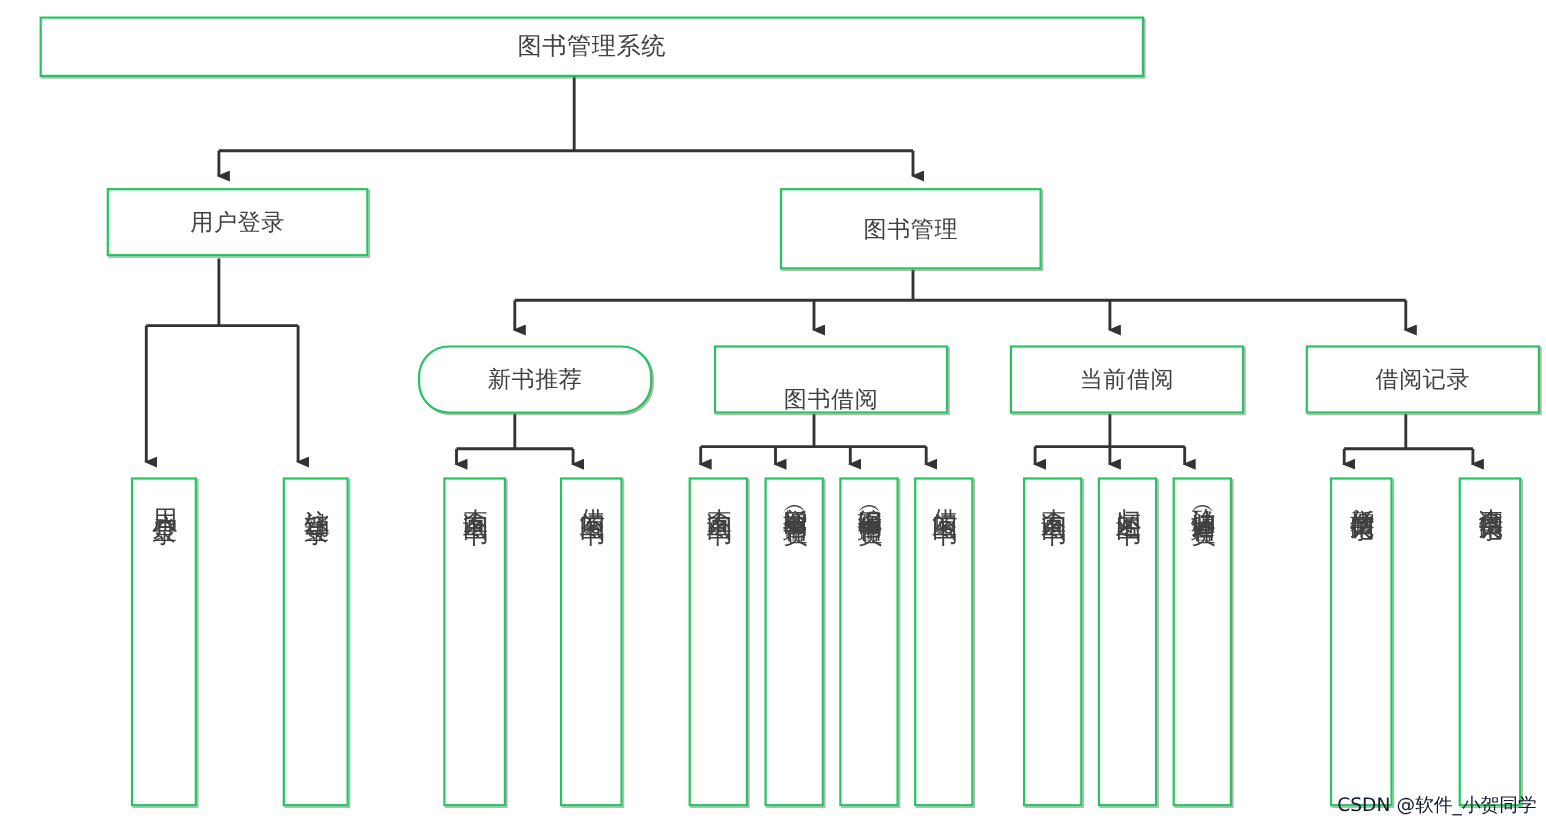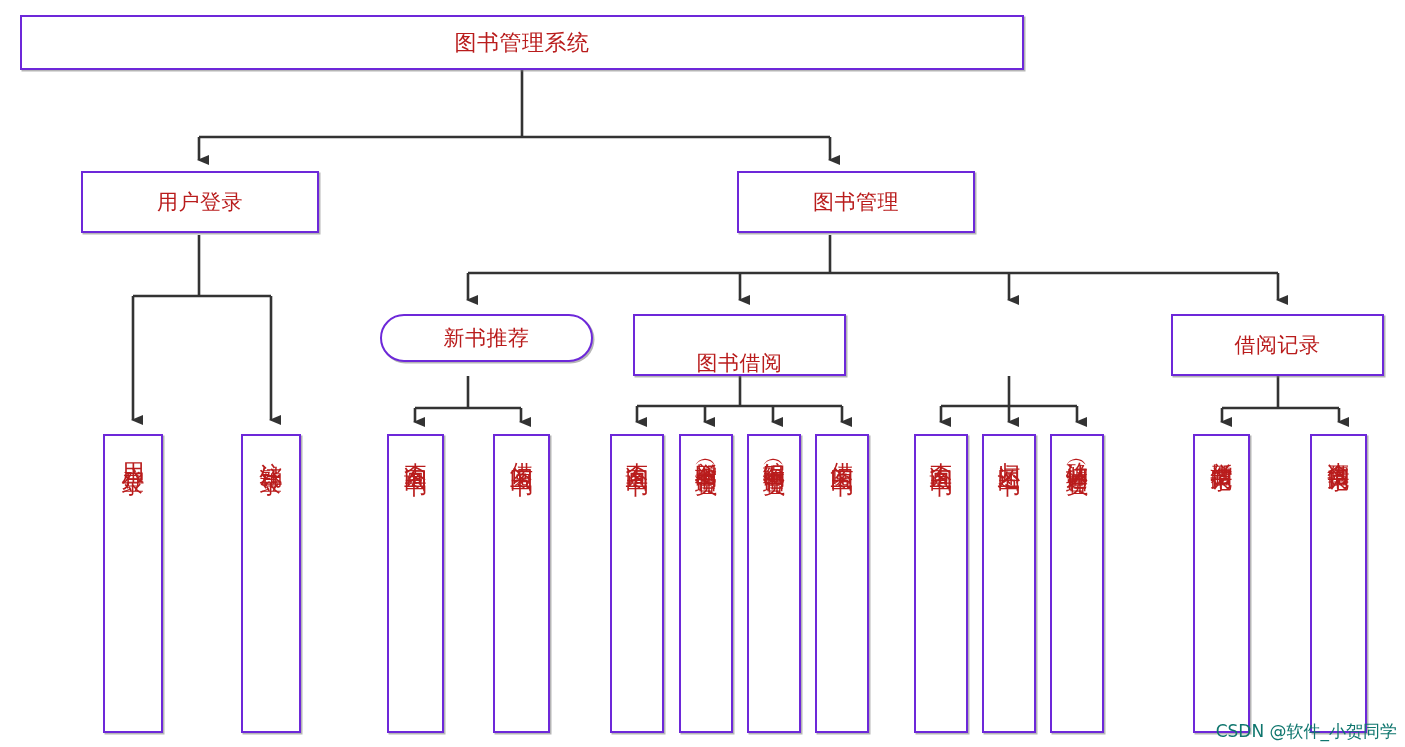--- a/index.html
+++ b/index.html
@@ -15,26 +15,27 @@
   svg.lines{
     position:absolute;
     left:0;top:0;
     width:1405px;height:747px;
     pointer-events:none;
   }
   .node{
     position:absolute;
     box-sizing:border-box;
     background:#ffffff;
-    border:2px solid #6d28d9;
+    border:2px solid #22c55e;
     box-shadow:1.5px 1.5px 0 0 rgba(120,120,120,0.55);
     display:flex;
     align-items:center;
     justify-content:center;
-    color:#b91c1c;
+    color:#404040;
+    margin-left:16px;
   }
   .node .label{
     display:block;
     text-align:center;
     line-height:1.06;
     white-space:nowrap;
   }
   
   .node.horiz .label{
     font-size:21px;
@@ -57,21 +58,21 @@
   }
   .node.vert.compact .label{
     font-size:22px;
     letter-spacing:2px;
   }
   .watermark{
     position:absolute;
     right:8px;
     bottom:4px;
     font-size:17px;
-    color:#0f766e;
+    color:#0f172a;
     white-space:nowrap;
     user-select:none;
   }
 </style>
 </head>
 <body>
 
 <div id="canvas">
 
   <svg class="lines" viewBox="0 0 1405 747">
@@ -125,32 +126,35 @@
   </svg>
 
   <div class="node horiz root" style="left:20px;top:15px;width:1004px;height:55px;">
     <span class="label">图书管理系统</span>
   </div>
 
   <div class="node horiz" style="left:81px;top:171px;width:238px;height:62px;">
     <span class="label">用户登录</span>
   </div>
 
-  <div class="node horiz" style="left:737px;top:171px;width:238px;height:62px;">
+  <div class="node horiz" style="left:693px;top:171px;width:238px;height:74px;">
     <span class="label">图书管理</span>
   </div>
 
-  <div class="node horiz" style="left:380px;top:314px;width:213px;height:48px;border-radius:28px;">
+  <div class="node horiz" style="left:364px;top:314px;width:213px;height:62px;border-radius:28px;">
     <span class="label">新书推荐</span>
   </div>
 
   <div class="node horiz" style="left:633px;top:314px;width:213px;height:62px;align-items:flex-end;">
     <span class="label">图书借阅</span>
   </div>
 
+  <div class="node horiz" style="left:902px;top:314px;width:213px;height:62px;">
+    <span class="label">当前借阅</span>
+  </div>
 
   <div class="node horiz" style="left:1171px;top:314px;width:213px;height:62px;font-family:Liberation Serif, serif;">
     <span class="label">借阅记录</span>
   </div>
 
   <div class="node vert" style="left:103px;top:434px;width:60px;height:299px;">
     <span class="label">用户登录</span>
   </div>
   <div class="node vert" style="left:241px;top:434px;width:60px;height:299px;">
     <span class="label">注销登录</span>

